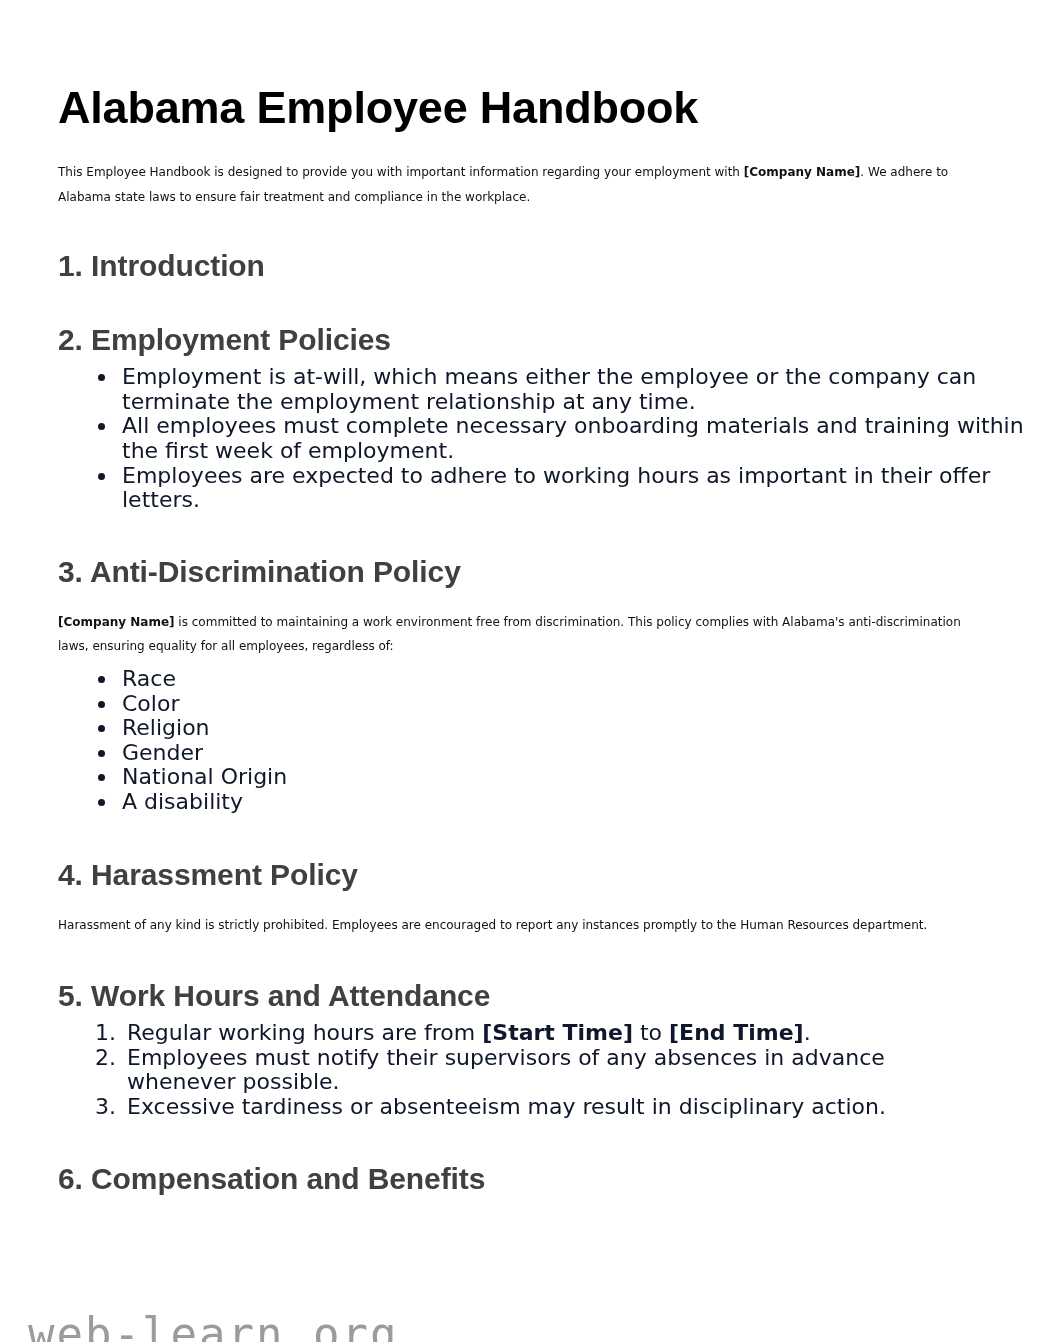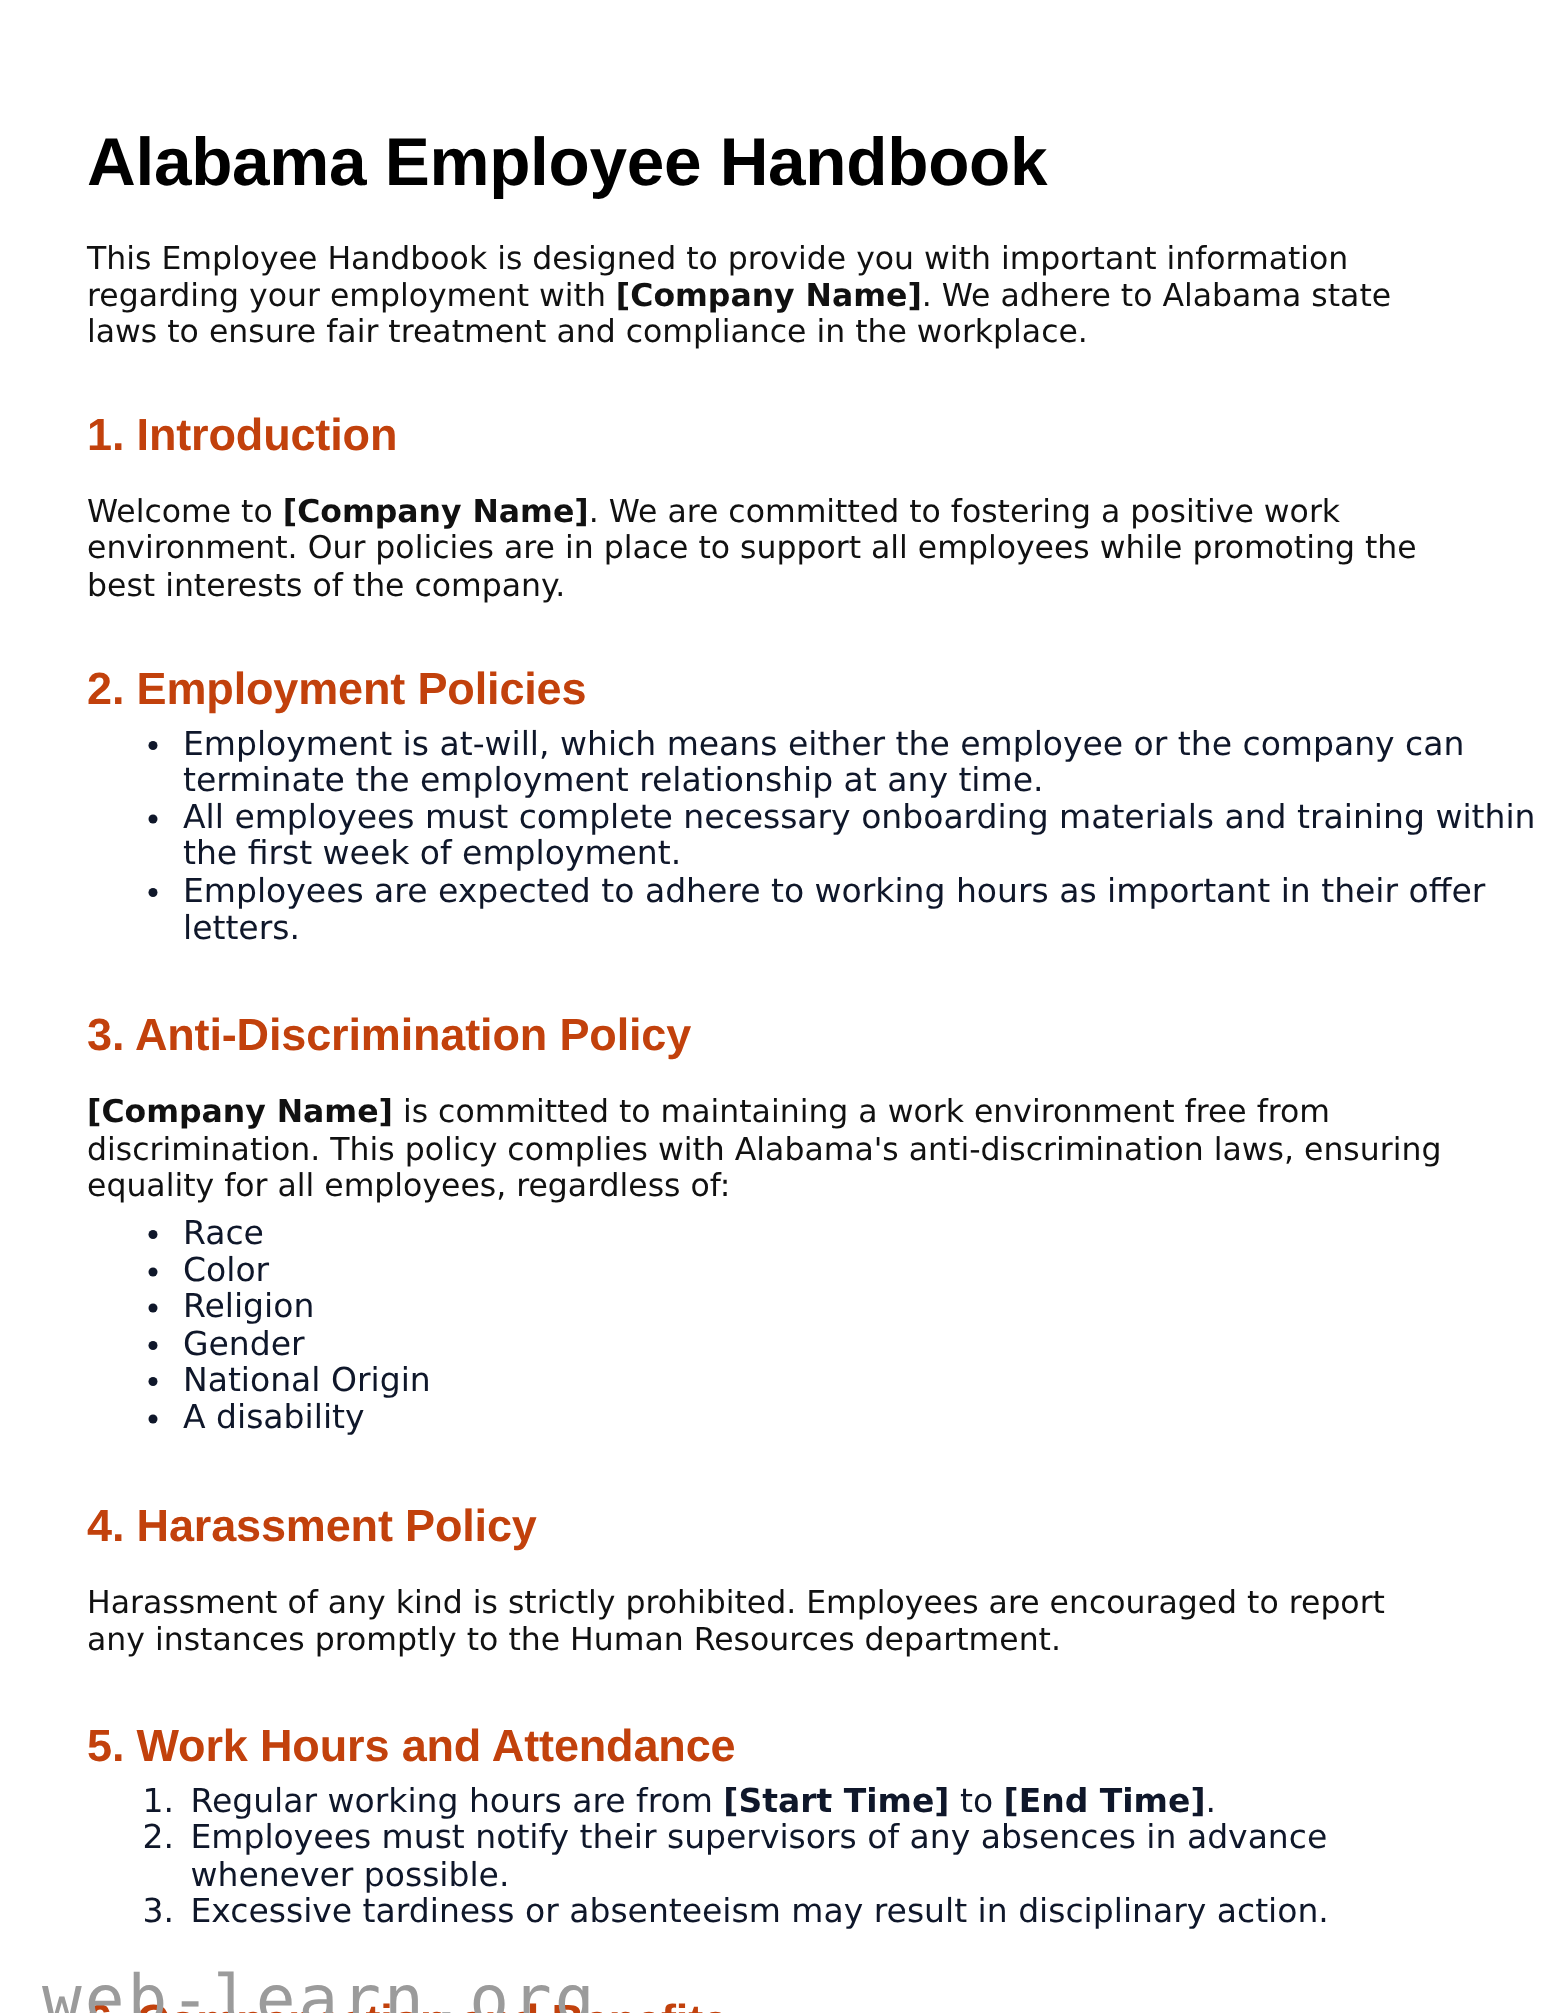--- a/index.html
+++ b/index.html
@@ -33,21 +33,21 @@
     line-height: 52px;
     letter-spacing: -0.2px;
     margin: 0;
     padding-top: 82px;
     color: #000;
   }
 
   
   .para {
     font-family: "DejaVu Sans", sans-serif;
-    font-size: 21px;
+    font-size: 12px;
     line-height: 24.6px;
     margin: 0;
     color: #111;
     text-align: left;
   }
   .para-intro {
     margin-top: 26px;
     width: 916px;
   }
   .para-body {
@@ -58,21 +58,21 @@
     font-weight: bold;
   }
 
   
   .h2 {
     font-family: "Liberation Sans", sans-serif;
     font-weight: bold;
     font-size: 30px;
     line-height: 34px;
     margin: 0;
-    color: #c2410c;
+    color: #404040;
     letter-spacing: -0.1px;
   }
   .h2-1 { margin-top: 40px; }
   .h2-2 { margin-top: 40px; }
   .h2-3 { margin-top: 42px; }
   .h2-4 { margin-top: 43px; }
   .h2-5 { margin-top: 42px; }
   .h2-6 { margin-top: 43px; }
 
   
@@ -121,21 +121,20 @@
 
 <div class="page">
   <div class="content">
 
     <h1 class="doc-title">Alabama Employee Handbook</h1>
 
     <p class="para para-intro"><span>This Employee Handbook is designed to provide you with important information regarding your employment with </span><b class="bold">[Company Name]</b><span>. We adhere to Alabama state laws to ensure fair treatment and compliance in the workplace.</span></p>
 
     <h2 class="h2 h2-1">1. Introduction</h2>
 
-    <p class="para para-body"><span>Welcome to </span><b class="bold">[Company Name]</b><span>. We are committed to fostering a positive work environment. Our policies are in place to support all employees while promoting the best interests of the company.</span></p>
 
     <h2 class="h2 h2-2">2. Employment Policies</h2>
 
     <ul class="doc-list list-gap-top list-wide">
       <li>Employment is at-will, which means either the employee or the company can terminate the employment relationship at any time.</li>
       <li>All employees must complete necessary onboarding materials and training within the first week of employment.</li>
       <li>Employees are expected to adhere to working hours as important in their offer letters.</li>
     </ul>
 
     <h2 class="h2 h2-3">3. Anti-Discrimination Policy</h2>

